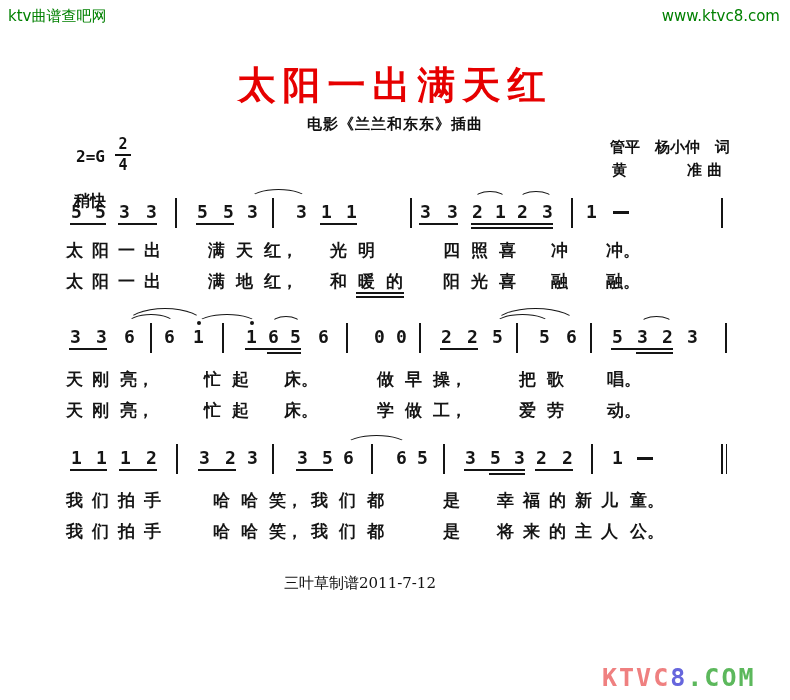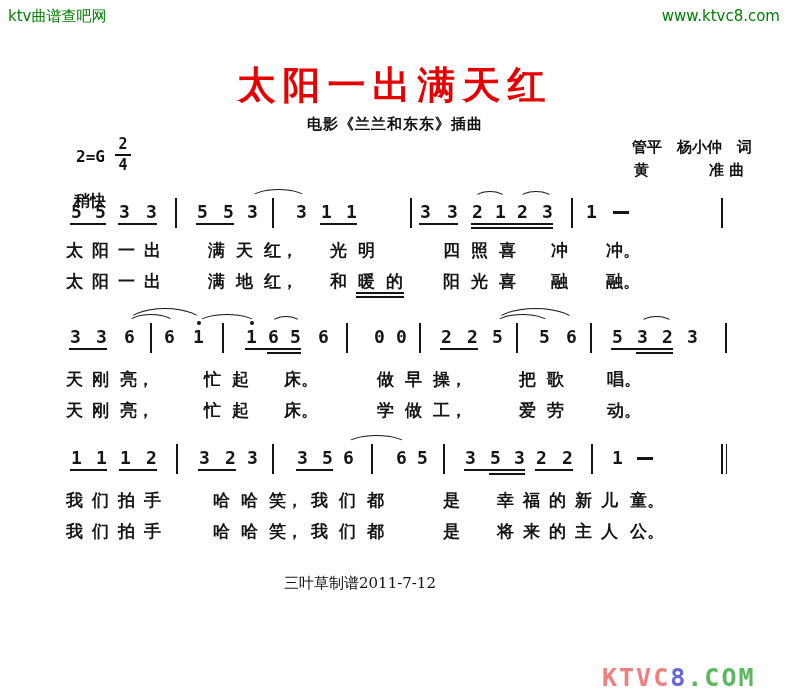--- a/index.html
+++ b/index.html
@@ -5,21 +5,21 @@
   html,body { margin:0; padding:0; }
   body { width:790px; height:700px; background:#ffffff; position:relative; overflow:hidden;
          font-family:"DejaVu Serif", serif; }
   .hdr { position:absolute; top:7px; font:15px "DejaVu Sans", sans-serif; color:#008000; }
   #hdr-left { left:8px; }
   #hdr-right { right:10px; }
   #title { position:absolute; top:60px; left:0; width:790px; text-align:center;
            font:bold 38px "DejaVu Serif", serif; color:#e60000; letter-spacing:7px; }
   #subtitle { position:absolute; top:115px; left:0; width:790px; text-align:center;
               font:bold 15px "DejaVu Serif", serif; color:#111; letter-spacing:1px; }
-  .credit { position:absolute; font:bold 15px "DejaVu Serif", serif; color:#111; white-space:pre;margin-left:22px; }
+  .credit { position:absolute; font:bold 15px "DejaVu Serif", serif; color:#111; white-space:pre; }
   #credit1 { left:610px; top:138px; }
   #credit2 { left:612px; top:161px; }
   #keysig { position:absolute; left:76px; top:136px; display:flex; align-items:flex-start;
             font:bold 16px "DejaVu Sans Mono", monospace; color:#111; }
   #keysig .keytext { padding-top:11px; }
   #keysig .frac { display:inline-flex; flex-direction:column; align-items:center; margin-left:10px;
                   font:bold 15px "DejaVu Sans Mono", monospace; font-style:normal; }
   #keysig .frac i { font-style:normal; line-height:17px; }
   #keysig .fbar { width:16px; height:1.5px; background:#111; margin:1px 0; }
   #tempo { position:absolute; left:74px; top:191px; font:bold 16px "DejaVu Serif", serif; color:#111; }

